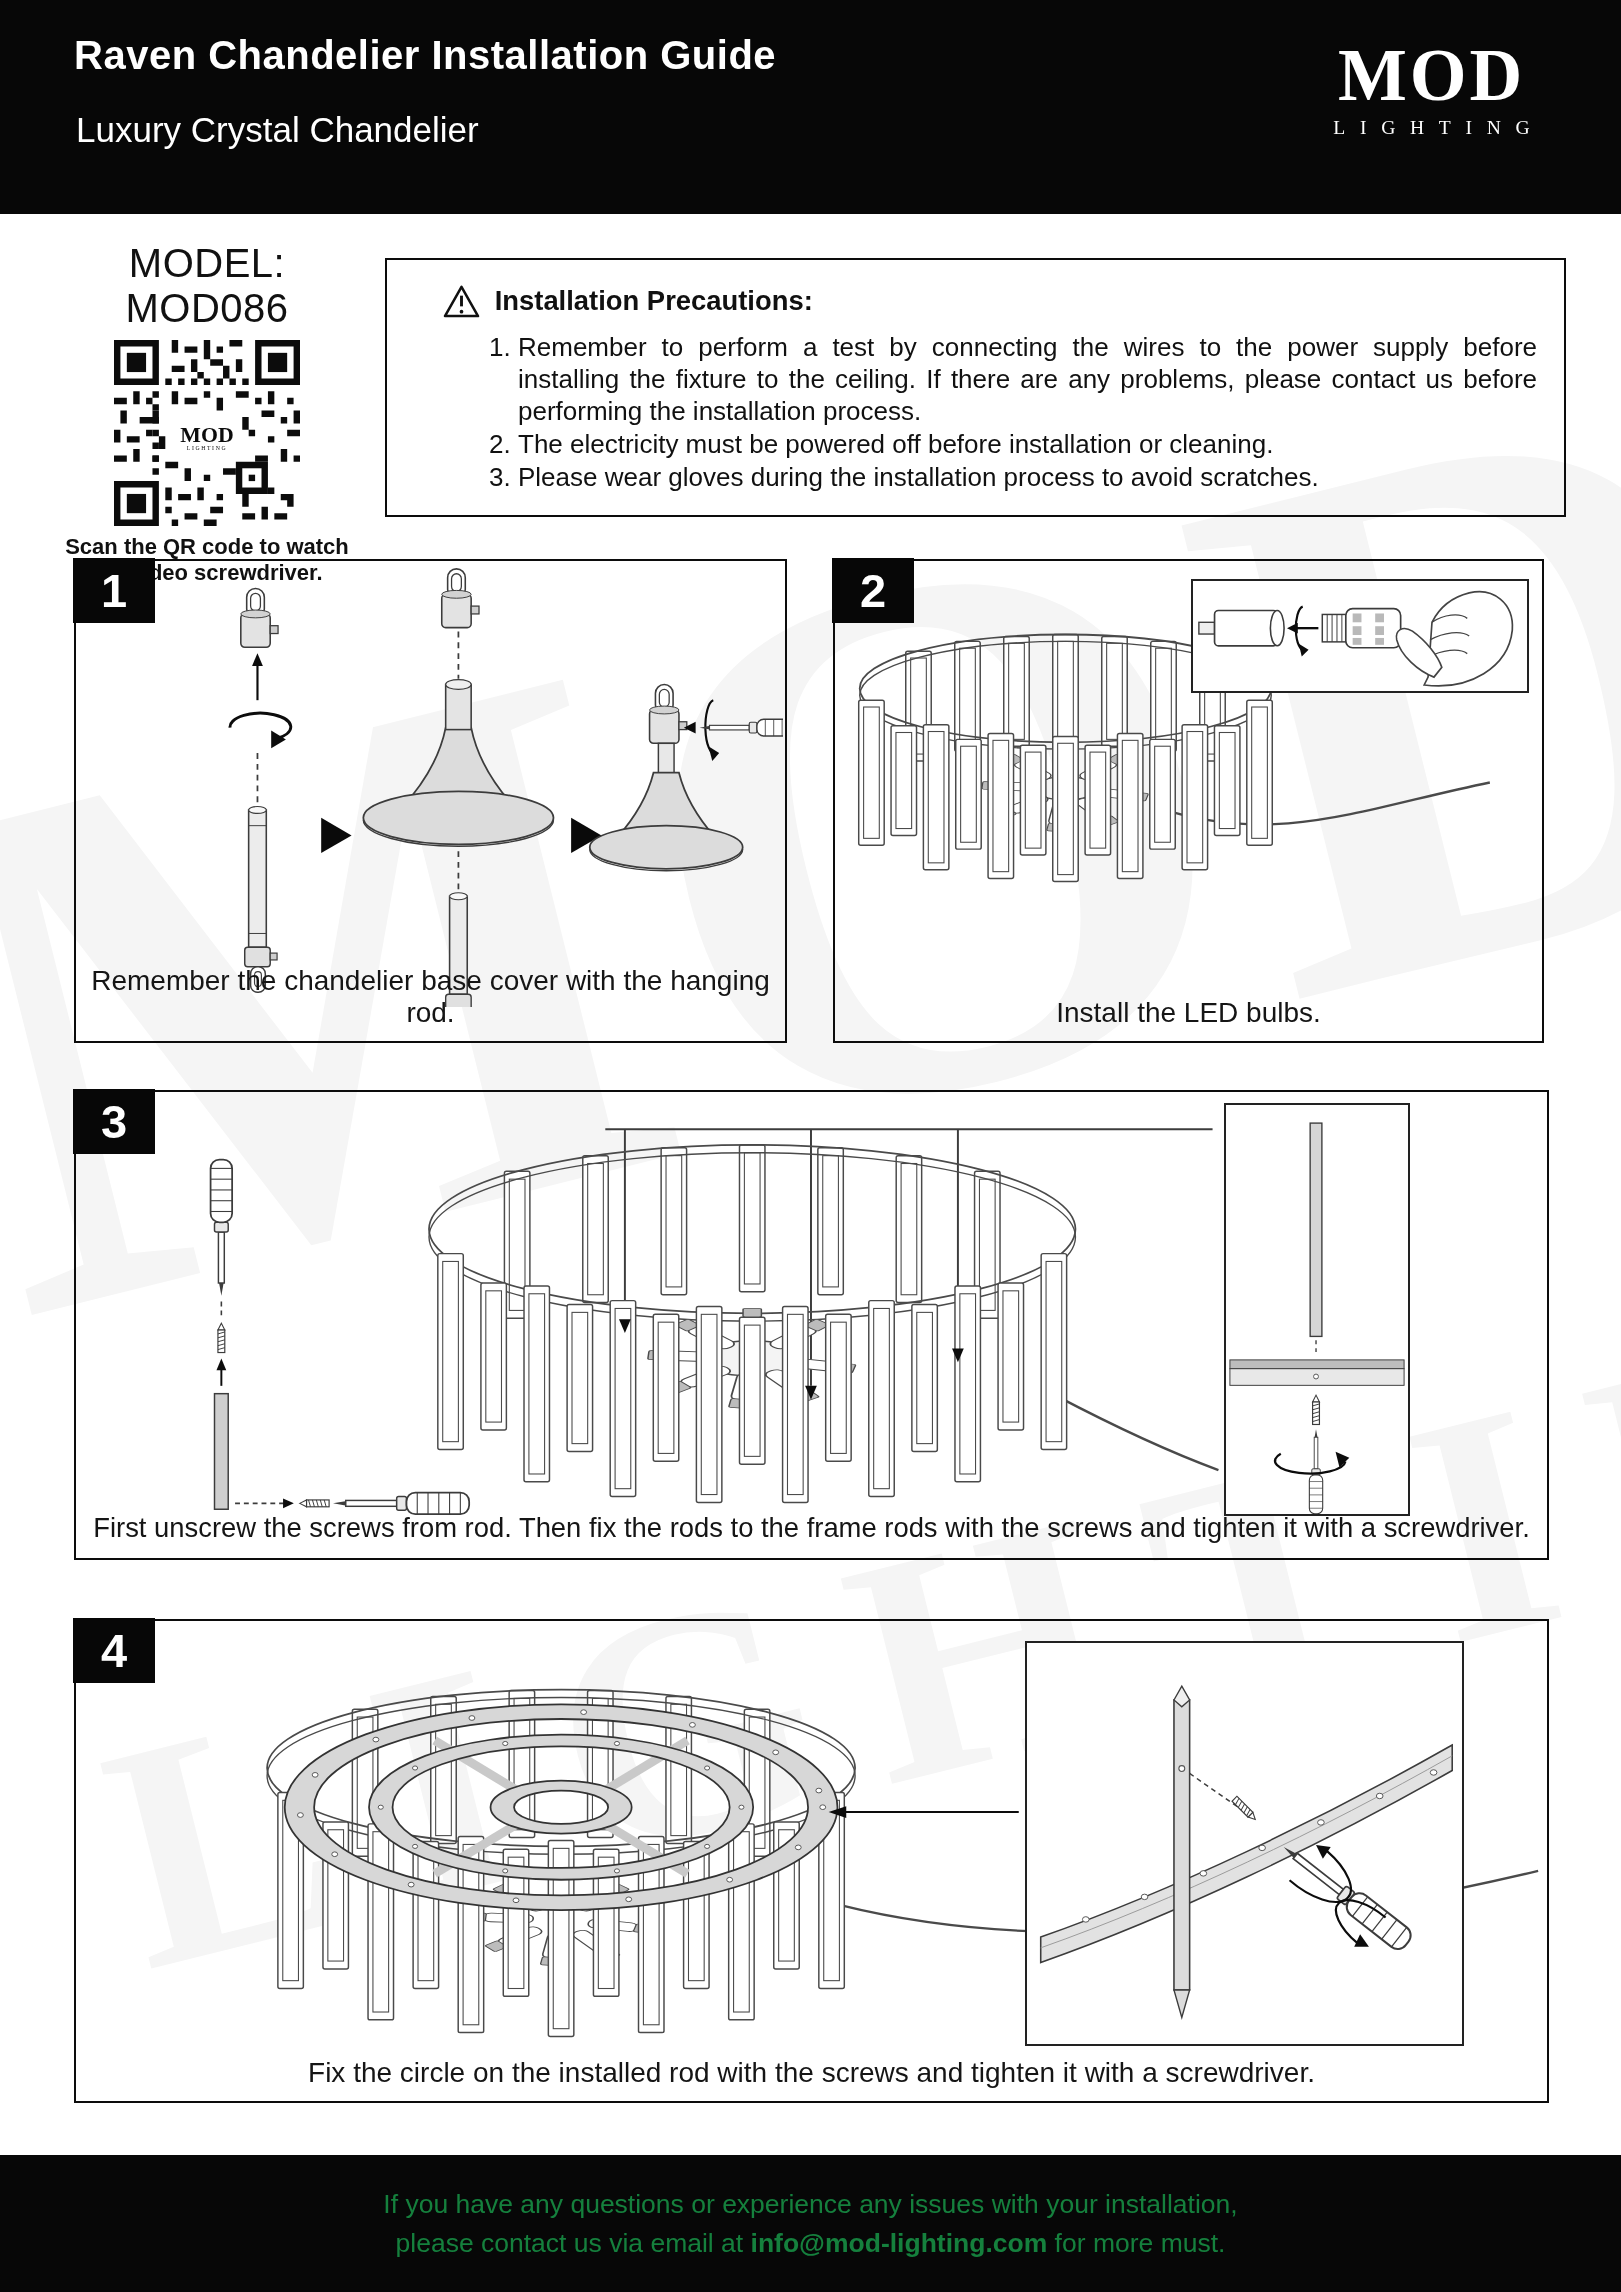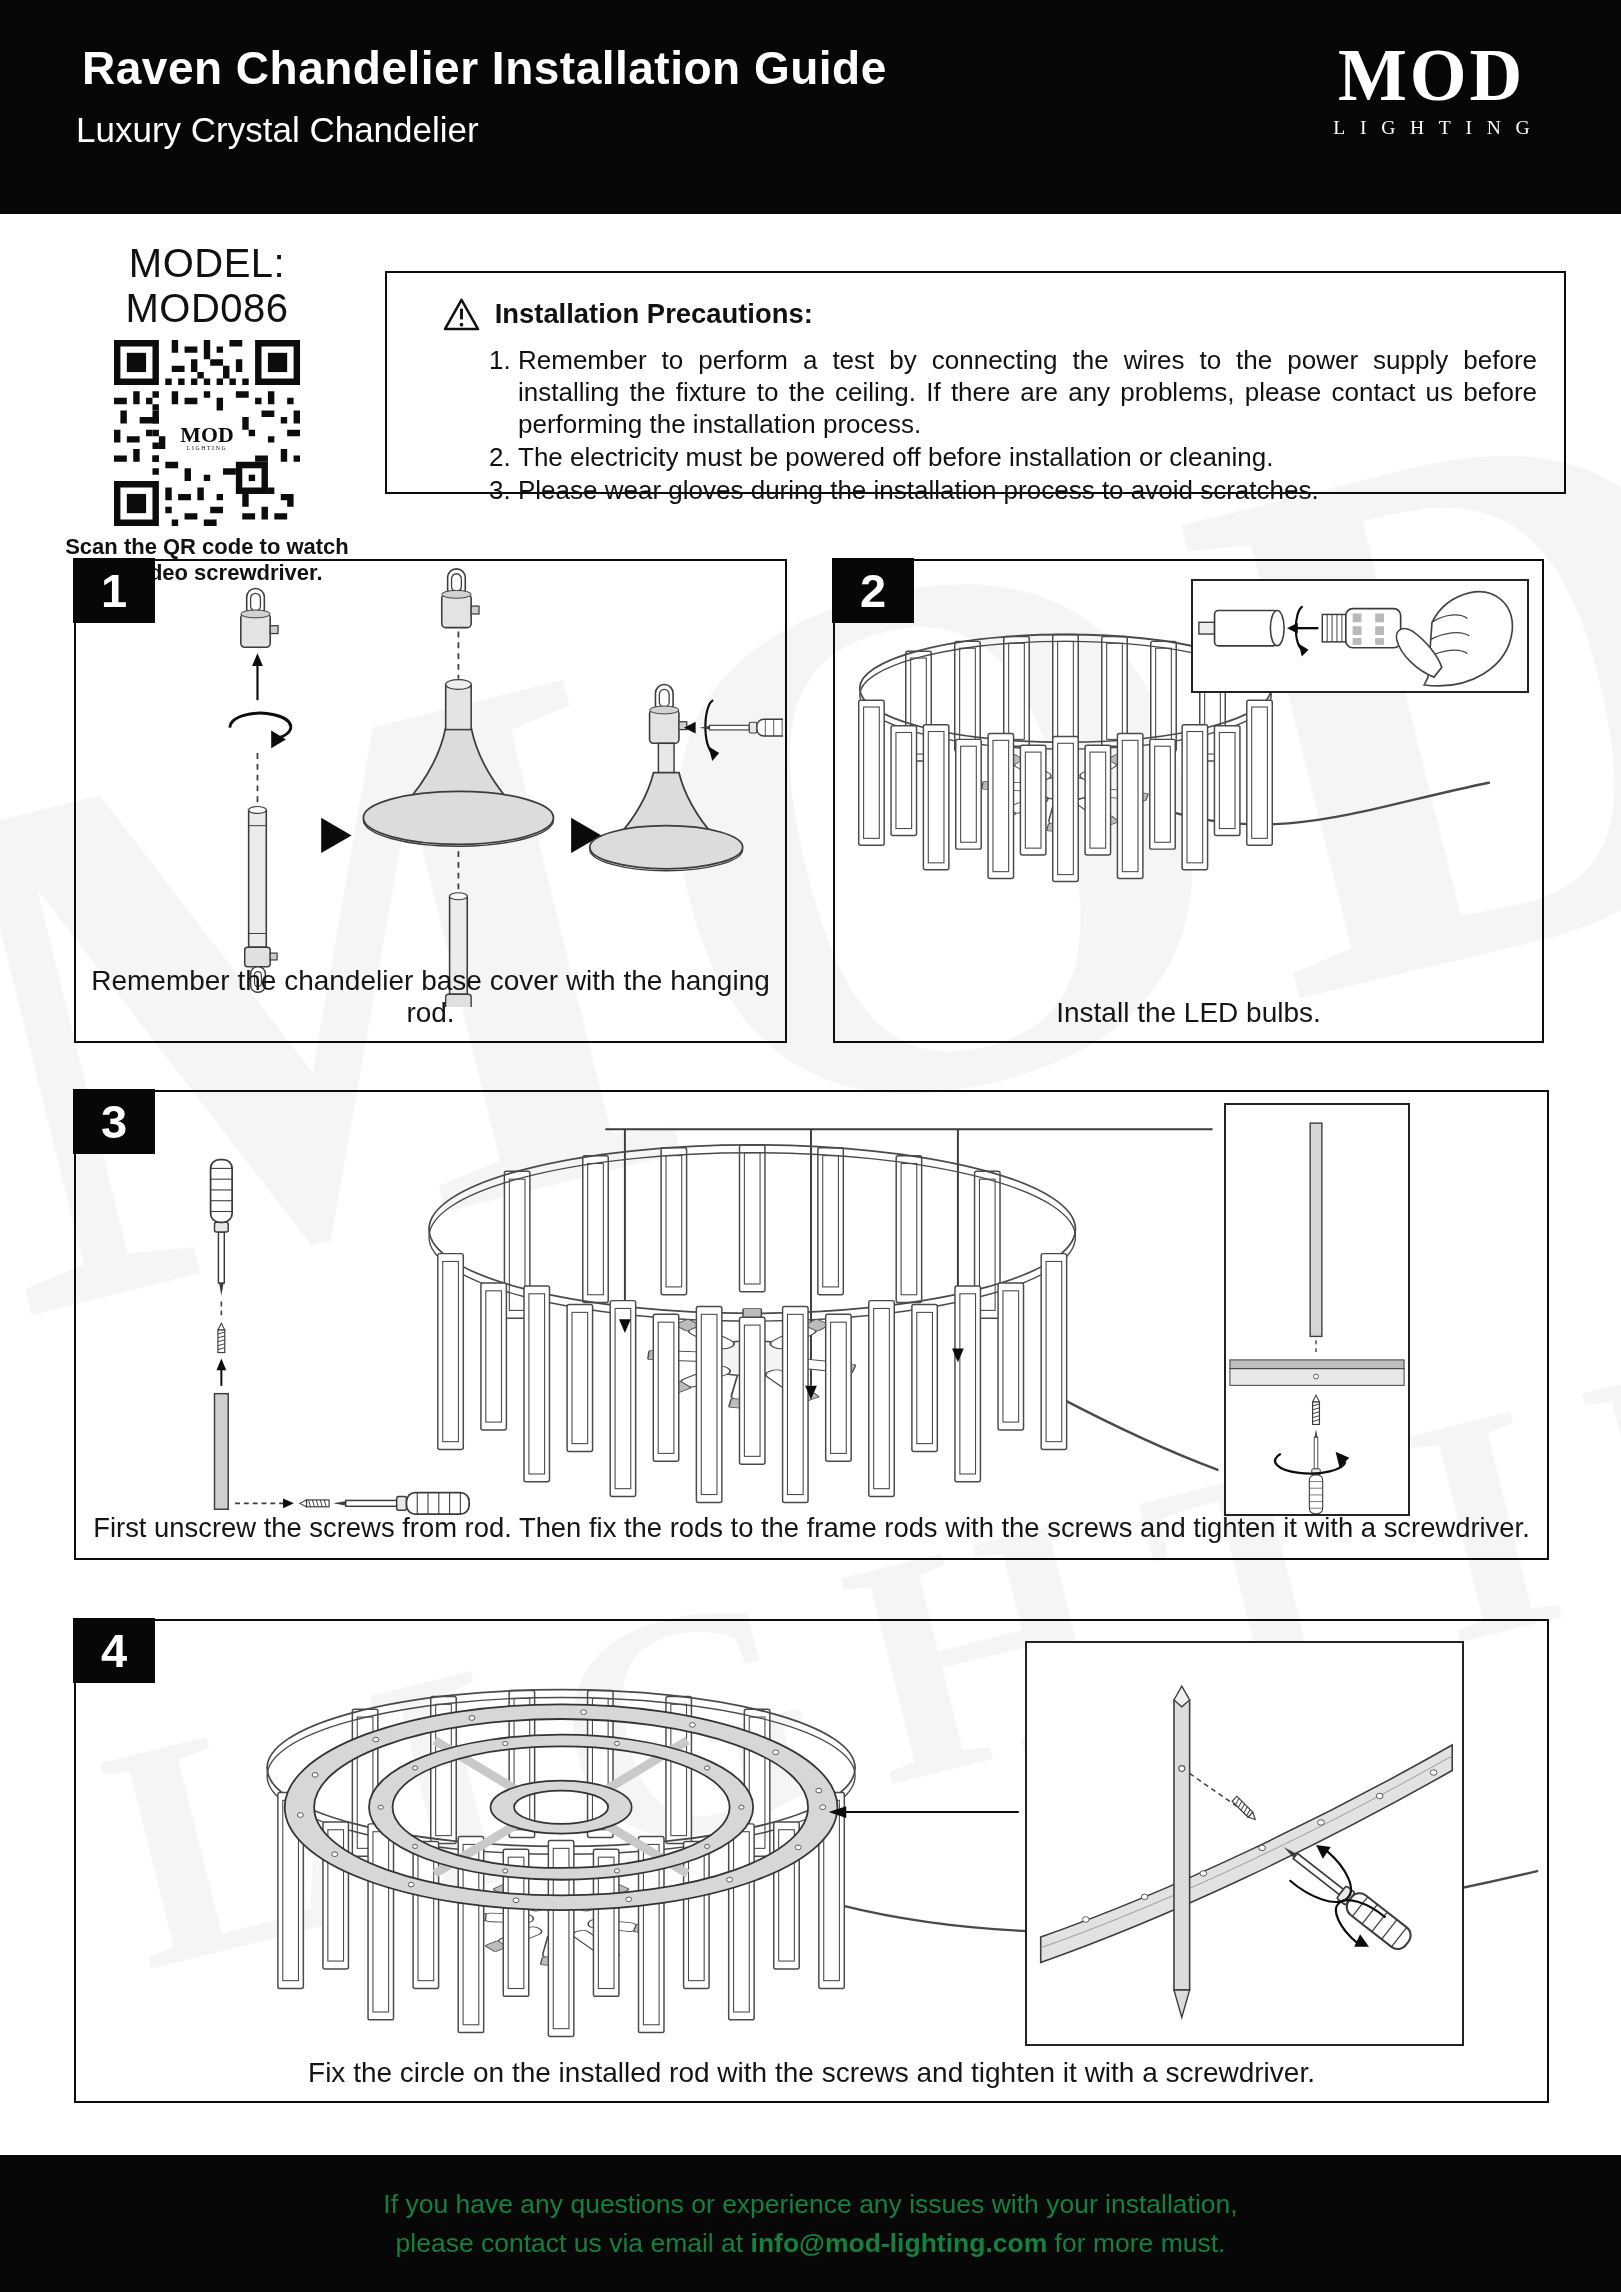--- a/index.html
+++ b/index.html
@@ -7,35 +7,35 @@
         font-family:"Liberation Sans",sans-serif;color:#111;margin:0 auto;}
 
   
   .wm{position:absolute;font-family:"Liberation Serif",serif;font-weight:700;
       color:rgba(20,20,20,0.045);z-index:0;white-space:nowrap;pointer-events:none;}
   .wm1{left:-69px;top:421px;font-size:745px;letter-spacing:11.8px;transform:rotate(-14deg);}
   .wm2{left:88px;top:1421px;font-size:323px;letter-spacing:57px;transform:rotate(-14deg);}
 
   
   .hdr{position:absolute;left:0;top:0;width:100%;height:214px;background:#070707;color:#fff;z-index:2;}
-  .hdr-title{position:absolute;left:74px;top:33px;font-size:46px;font-weight:700;letter-spacing:0.5px;margin:8px;}
+  .hdr-title{position:absolute;left:74px;top:33px;font-size:40px;font-weight:700;letter-spacing:0.5px;margin:0;}
   .hdr-sub{position:absolute;left:76px;top:110px;font-size:35px;font-weight:400;}
   .logo{position:absolute;right:57px;top:39px;width:265px;text-align:center;
         font-family:"Liberation Serif",serif;line-height:1;}
   .logo-l1{font-size:73px;font-weight:700;letter-spacing:2.9px;}
   .logo-l2{font-size:19.6px;letter-spacing:14.7px;margin-top:5.9px;text-indent:14.7px;}
 
   
   .model{position:absolute;left:54px;top:241px;width:306px;text-align:center;z-index:1;}
   .model-lbl{font-size:40px;letter-spacing:0.5px;}
   .qr{display:block;margin:8.8px auto 7.8px;}
   .qrcap{font-size:22px;font-weight:700;line-height:26.5px;}
 
   
-  .prec{position:absolute;left:385px;top:271px;width:1181px;height:223px;
+  .prec{position:absolute;left:385px;top:258px;width:1181px;height:259px;
         border:2.9px solid #0c0c0c;box-sizing:border-box;z-index:1;}
   .prec-trow{position:absolute;left:55px;top:23.5px;display:flex;align-items:center;gap:13.7px;}
   .prec-ttl{font-size:27.4px;font-weight:700;}
   .prec-ol{position:absolute;left:98px;top:71px;width:1019px;margin:0;padding-left:33px;
            font-size:26px;line-height:32px;}
   .prec-ol li{margin-bottom:1px;}
   .prec-ol li:first-child{text-align:justify;}
 
   
   .stepbox{position:absolute;border:2.9px solid #0c0c0c;box-sizing:border-box;z-index:1;background:transparent;}

